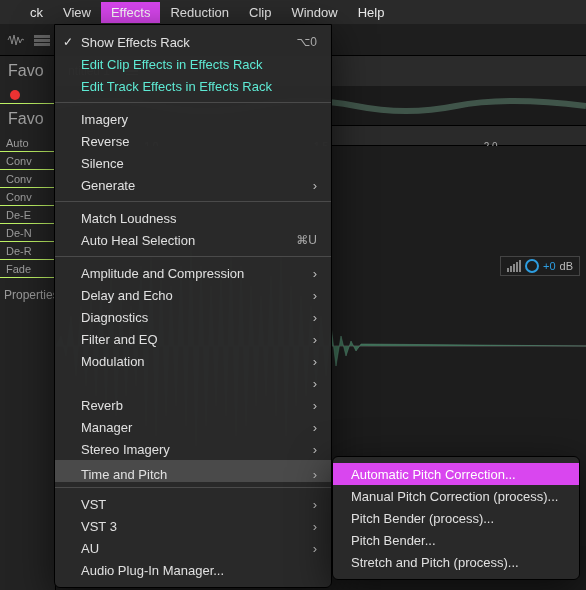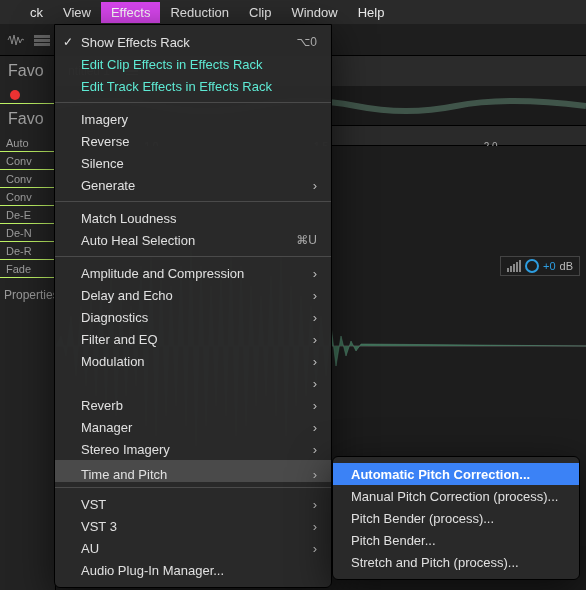--- a/index.html
+++ b/index.html
@@ -239,23 +239,22 @@
     z-index: 110;
   }
   .submenu .dd-item {
     display: flex;
     align-items: center;
     height: 22px;
     padding: 0 14px 0 18px;
     white-space: nowrap;
   }
   .submenu .dd-item.selected {
-    background: #3b82f6;
+    background: #d946ef;
     color: #fff;
-    font-weight: bold;
   }
 </style>
 </head>
 <body>
 
 <div class="menubar">
   <div class="menu-item">ck</div>
   <div class="menu-item">View</div>
   <div class="menu-item active">Effects</div>
   <div class="menu-item">Reduction</div>

